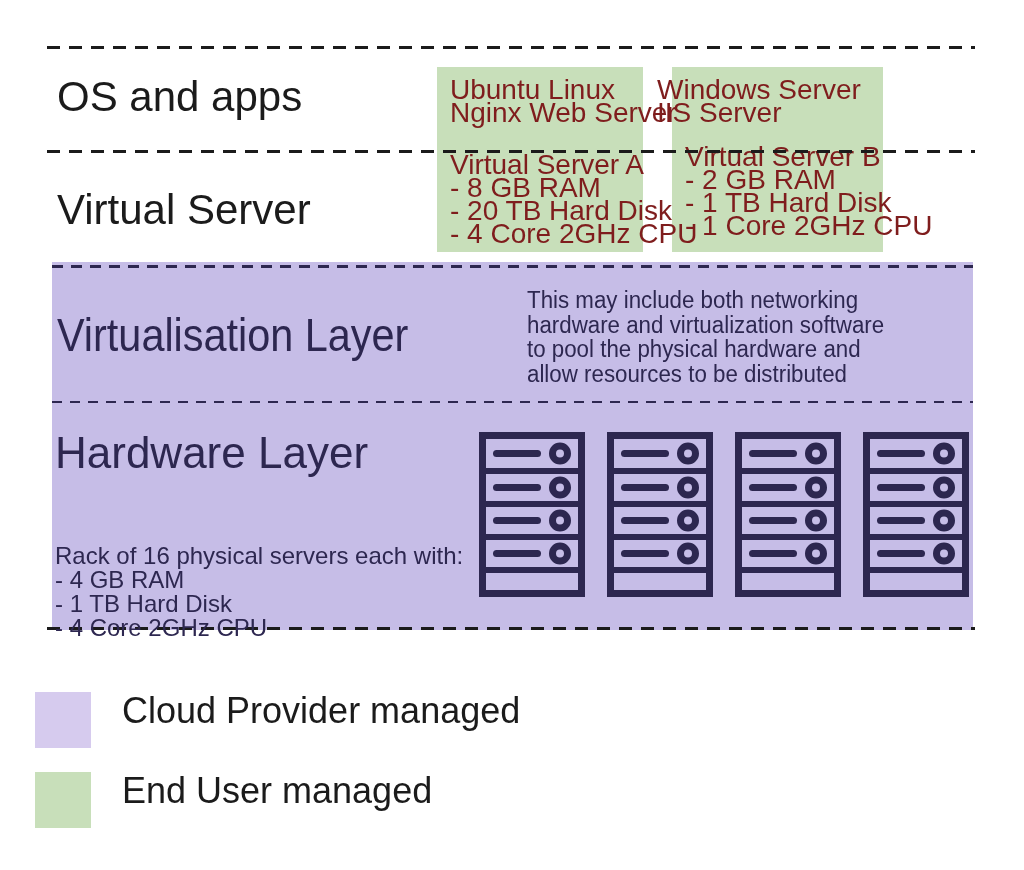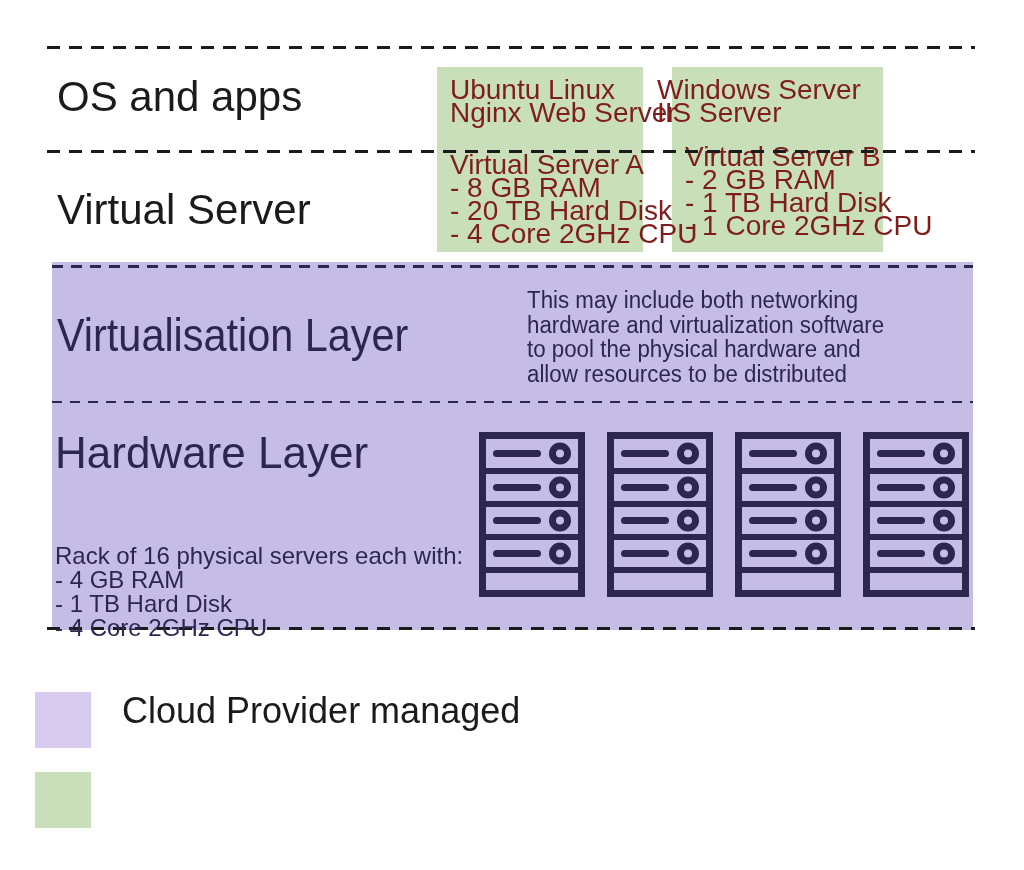--- a/index.html
+++ b/index.html
@@ -142,14 +142,15 @@
         <circle cx="81" cy="88.5" r="7.5" fill="none" stroke="#2d2750" stroke-width="7"></circle>
         <rect x="14" y="118" width="48" height="7" rx="3.5" fill="#2d2750"></rect>
         <circle cx="81" cy="121.5" r="7.5" fill="none" stroke="#2d2750" stroke-width="7"></circle>
       </svg>
     </div>
 
   <div class="swatch swatch-purple" style="left:35px; top:692px;"></div>
   <div class="legend-label" style="left:122px; top:694px;">Cloud Provider managed</div>
 
   <div class="swatch swatch-green" style="left:35px; top:772px;"></div>
+  <div class="legend-label" style="left:122px; top:774px;">End User managed</div>
 
 </div>
 
 </body></html>

